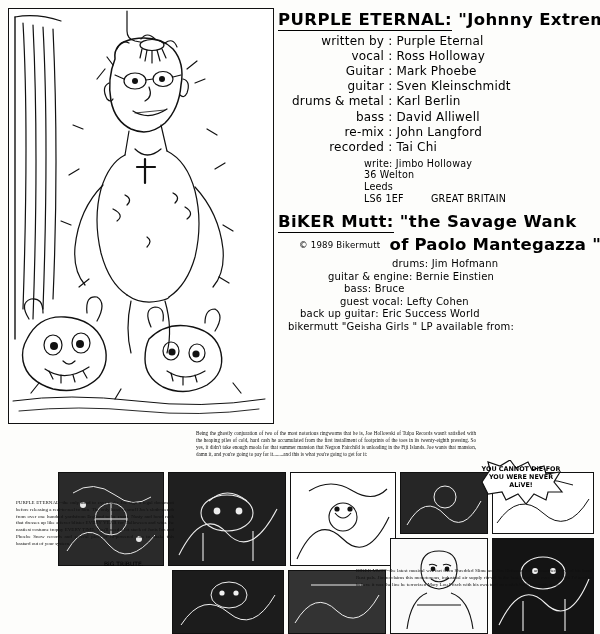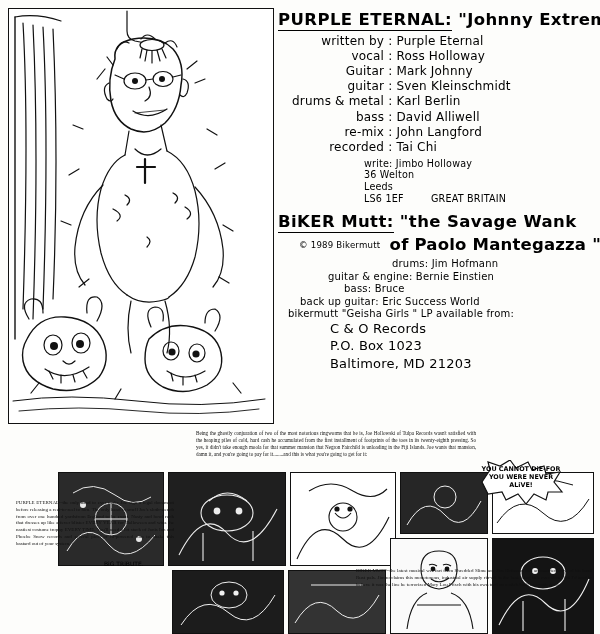--- a/index.html
+++ b/index.html
@@ -293,21 +293,21 @@
           <td class="val">Purple Eternal</td>
         </tr>
         <tr>
           <td class="role">vocal</td>
           <td class="colon">:</td>
           <td class="val">Ross Holloway</td>
         </tr>
         <tr>
           <td class="role">Guitar</td>
           <td class="colon">:</td>
-          <td class="val">Mark Johnny</td>
+          <td class="val">Mark Phoebe</td>
         </tr>
         <tr>
           <td class="role">guitar</td>
           <td class="colon">:</td>
           <td class="val">Sven Kleinschmidt</td>
         </tr>
         <tr>
           <td class="role">drums &amp; metal</td>
           <td class="colon">:</td>
           <td class="val">Karl Berlin</td>
@@ -355,35 +355,34 @@
           <span>Jim Hofmann</span>
         </div>
         <div class="ln" style="margin-left:40px;">
           <span class="rl">guitar &amp; engine</span><span>:</span>
           <span>Bernie Einstien</span>
         </div>
         <div class="ln" style="margin-left:56px;">
           <span class="rl">bass</span><span>:</span>
           <span>Bruce</span>
         </div>
+        <div class="ln" style="margin-left:52px;">
+          <span class="rl">guest vocal</span><span>:</span>
+          <span>Lefty Cohen</span>
+        </div>
         <div class="ln" style="margin-left:12px;">
           <span class="rl">back up guitar</span><span>:</span>
           <span>Eric Success World</span>
         </div>
         <div class="ln" style="margin-left:0px;">
           <span class="rl">bikermutt</span>
           <span>"Geisha Girls " LP available from:</span>
         </div>
       </div>
 
-      <div class="addr2">
-        <div>C &amp; O Records</div>
-        <div>P.O. Box 1023</div>
-        <div>Baltimore, MD   21203</div>
-      </div>
 
     </div>
   </div>
 
   <div class="mid-text">Being the ghostly conjuration of two of the most notorious ringworms that be is, Joe Hollowski of Tulpa Records wasn't satisfied with the heaping piles of cold, hard cash he accumulated from the first installment of footprints of the toes in its twenty-eighth pressing. So yes, it didn't take enough moola for that summer mansion that Negron Fairchild is unloading in the Fiji Islands. Joe wants that mansion, damn it, and you're going to pay for it........and this is what you're going to get for it:</div>
 
   <div class="strip">
 
     <div class="panel p1">
       <svg width="104" height="92" viewBox="0 0 104 92">

